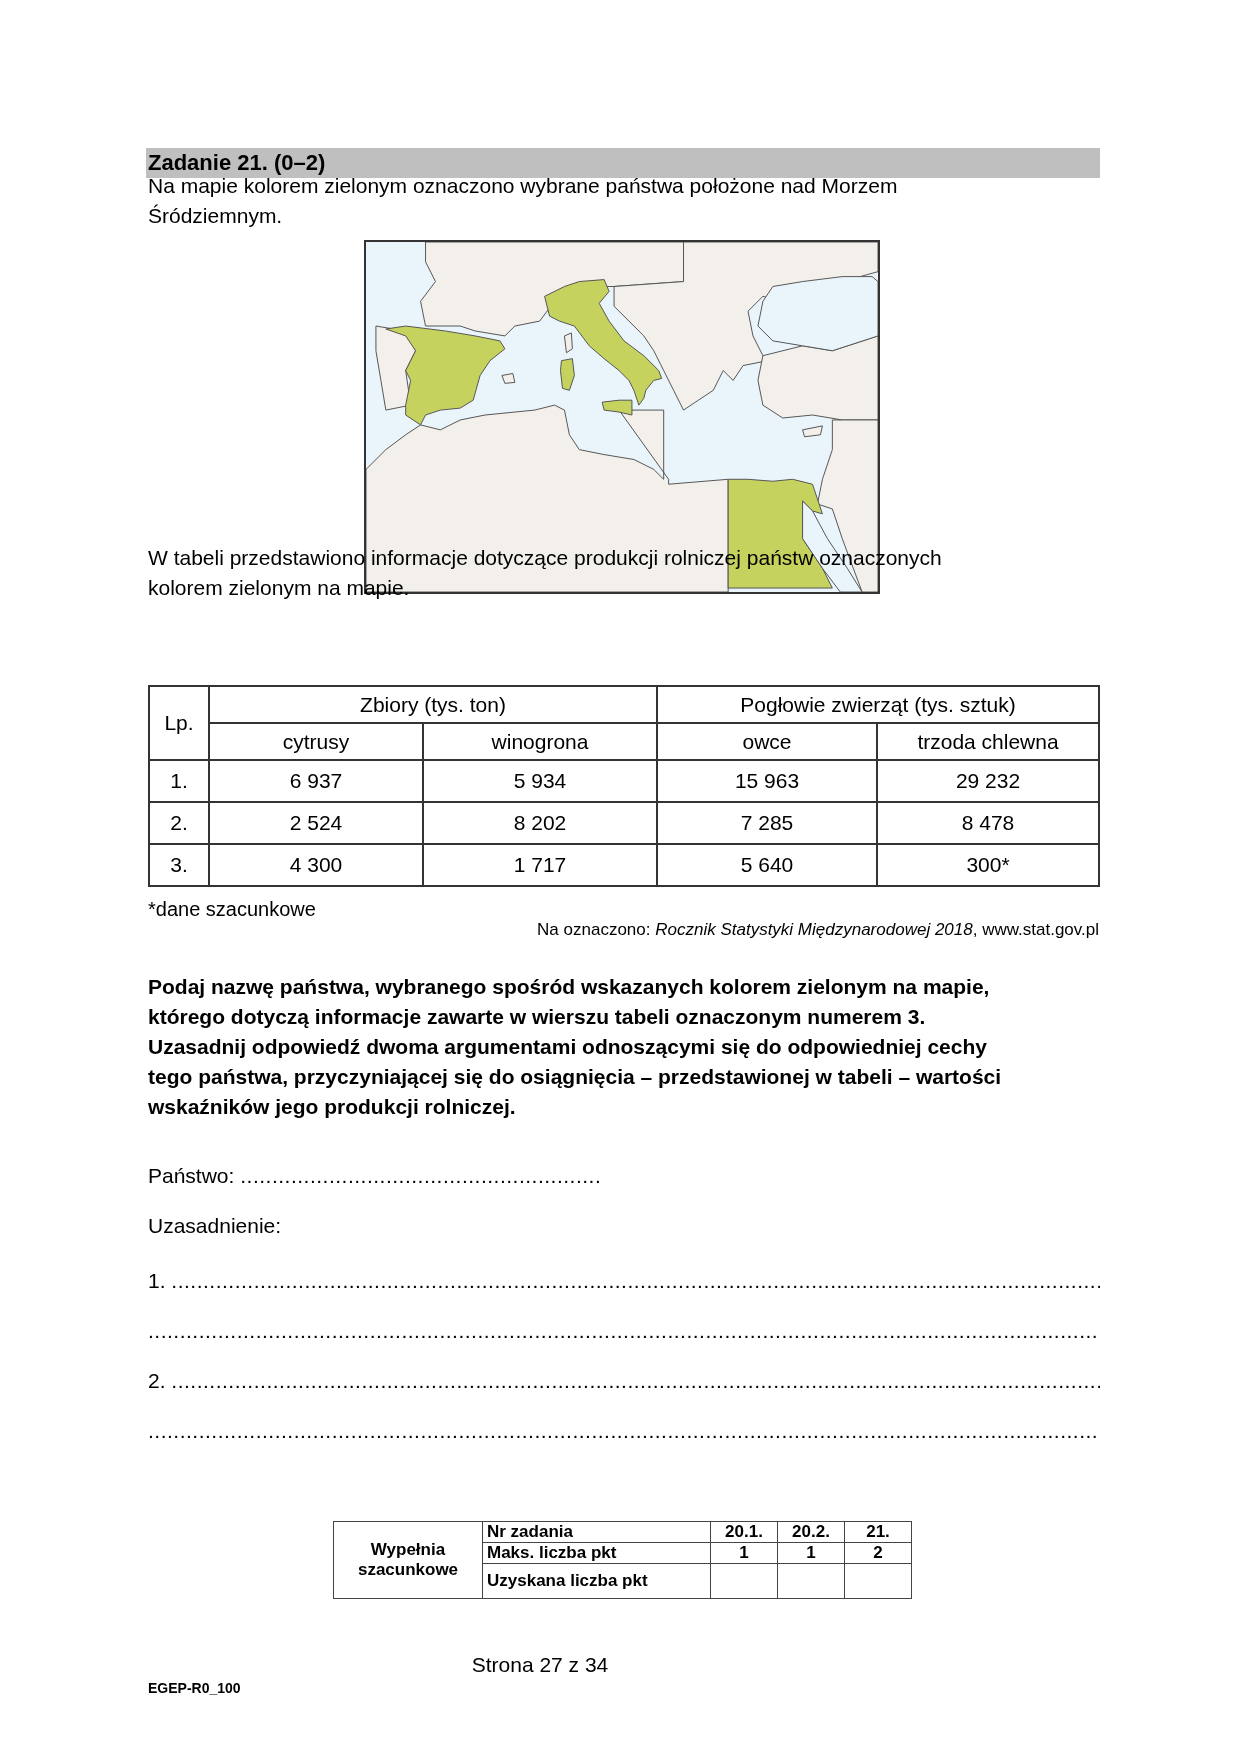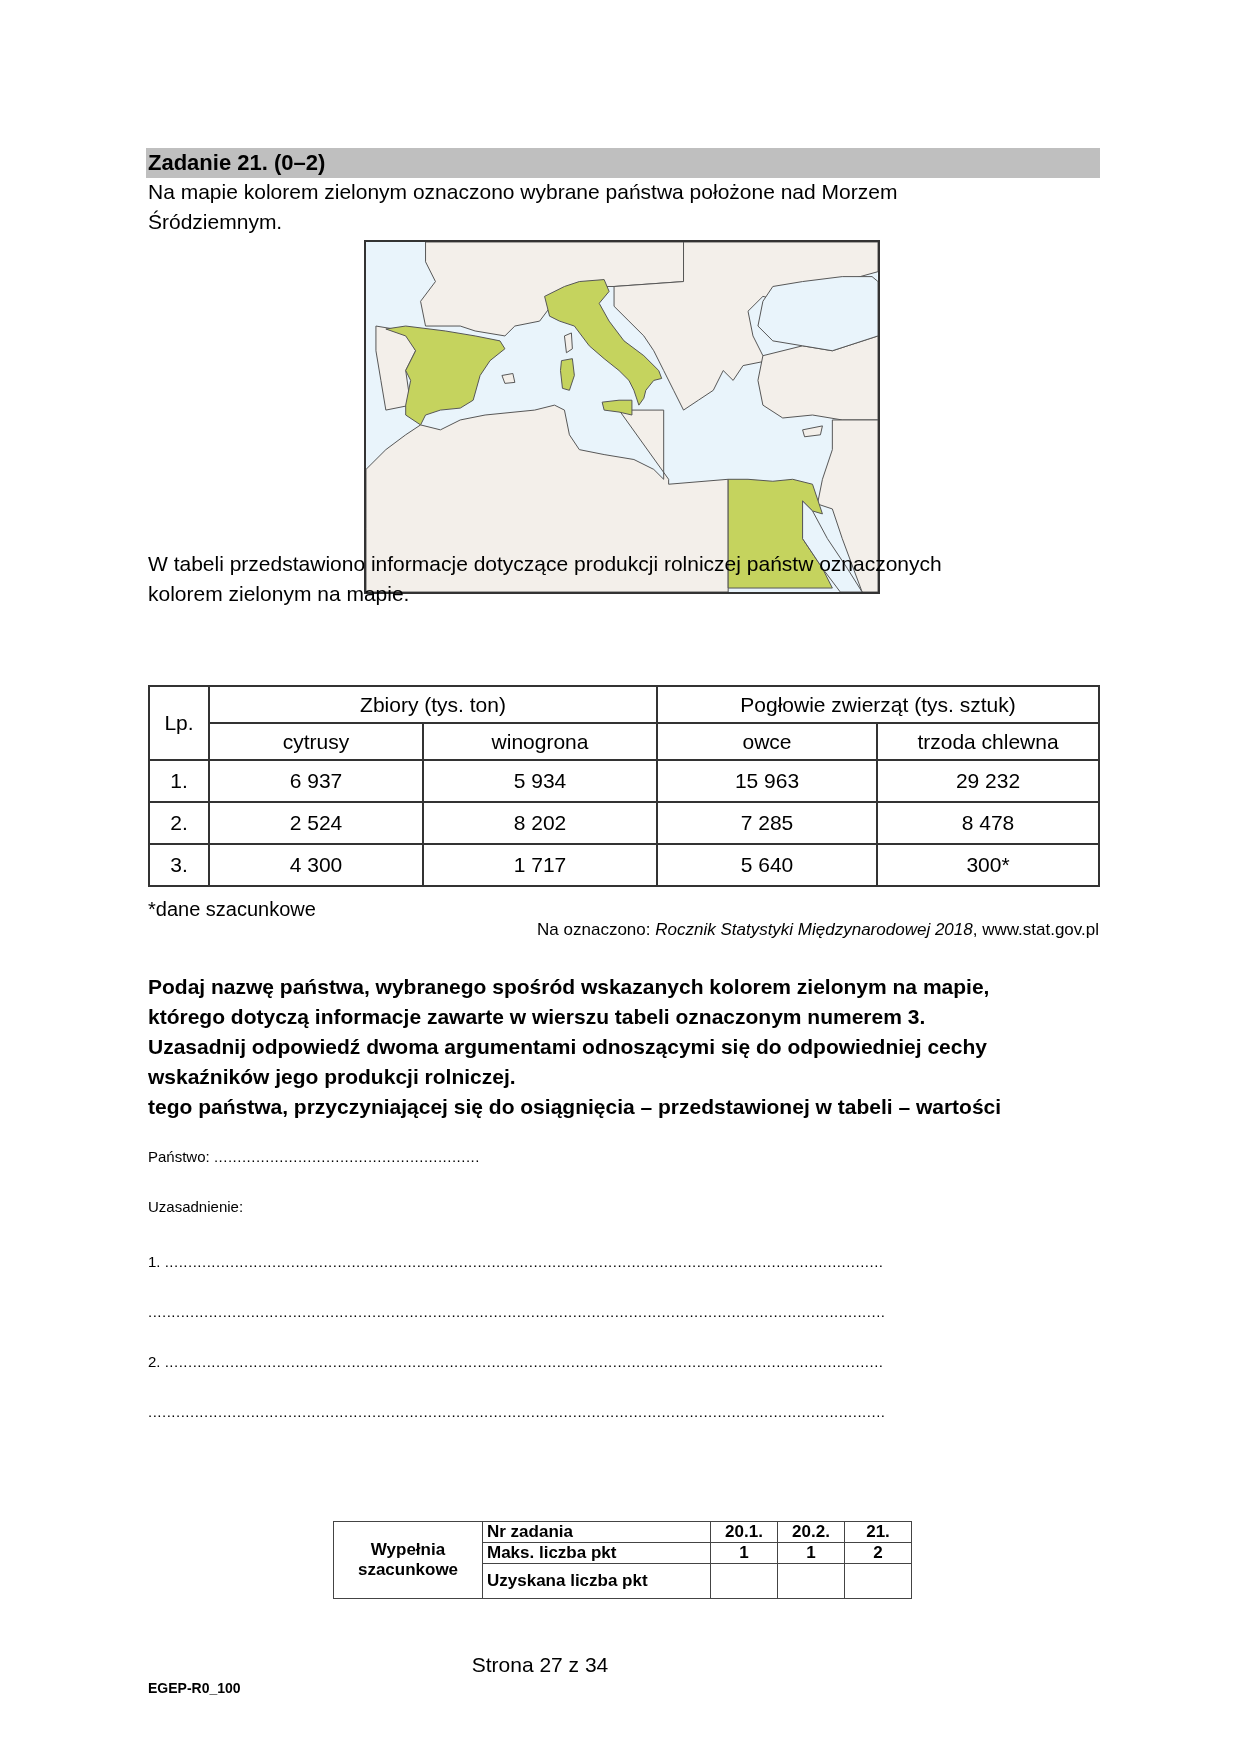--- a/index.html
+++ b/index.html
@@ -1,28 +1,28 @@
 <!DOCTYPE html>
 <html><head>
 <meta charset="utf-8">
 <style>
   html, body { margin: 0; padding: 0; background: #ffffff; }
   body { width: 1241px; height: 1755px; position: relative; font-family: "Liberation Sans", sans-serif; color: #000; overflow: hidden; }
   .abs { position: absolute; }
   .task-header { left: 146px; top: 148px; width: 954px; height: 30px; background: #bfbfbf; font-weight: bold; font-size: 22px; line-height: 30px; padding-left: 2px; box-sizing: border-box; }
-  .para { left: 148px; font-size: 21px; line-height: 30px; width: 950px; margin-top: 6px; }
+  .para { left: 148px; font-size: 21px; line-height: 30px; width: 950px; }
   .map-box { left: 364px; top: 240px; width: 516px; height: 354px; border: 2px solid #333; box-sizing: border-box; background: #e9f4fb; overflow: hidden; }
   .map-box svg { display: block; width: 100%; height: 100%; }
   table.data { position: absolute; left: 148px; top: 685px; width: 952px; border-collapse: collapse; font-size: 21px; }
   table.data td { border: 2px solid #333; text-align: center; height: 40px; padding: 0; }
   table.data tr.r1 td, table.data tr.r2 td { height: 35px; }
   .footnote { left: 148px; top: 898px; font-size: 20px; }
   .source { right: 142px; top: 920px; font-size: 17px; text-align: right; }
   .question { left: 148px; top: 972px; width: 960px; font-size: 21px; font-weight: bold; line-height: 30px; }
-  .answer { left: 148px; font-size: 15px; white-space: nowrap; overflow: hidden; }
+  .answer { left: 148px; font-size: 21px; white-space: nowrap; overflow: hidden; margin-top: 16px; }
   .dots { letter-spacing: 0.5px; }
   table.exam { position: absolute; left: 333px; top: 1521px; width: 579px; border-collapse: collapse; font-size: 17px; font-weight: bold; }
   table.exam td { border: 1.5px solid #444; padding: 0 4px; height: 20px; margin-left: 20px; }
   table.exam td.num { text-align: center; width: 58px; }
   .page-num { left: 0; width: 1080px; top: 1653px; text-align: center; font-size: 21px; }
   .code { left: 148px; top: 1680px; font-size: 14px; font-weight: bold; }
 </style>
 </head>
 <body>
 
@@ -107,22 +107,22 @@
 </tbody>
   </table>
 
 <div class="abs footnote">*dane szacunkowe</div>
 <div class="abs source"><span>Na oznaczono: </span><i>Rocznik Statystyki Międzynarodowej 2018</i><span>, www.stat.gov.pl</span></div>
 
 <div class="abs question">
   <div>Podaj nazwę państwa, wybranego spośród wskazanych kolorem zielonym na mapie,</div>
   <div>którego dotyczą informacje zawarte w wierszu tabeli oznaczonym numerem 3.</div>
   <div>Uzasadnij odpowiedź dwoma argumentami odnoszącymi się do odpowiedniej cechy</div>
+  <div>tego państwa, przyczyniającej się do osiągnięcia – przedstawionej w tabeli – wartości</div>
   <div>wskaźników jego produkcji rolniczej.</div>
-  <div>tego państwa, przyczyniającej się do osiągnięcia – przedstawionej w tabeli – wartości</div>
 </div>
 
 <div class="abs answer" style="top:1148px"><span>Państwo: </span><span class="dots">.........................................................</span></div>
 <div class="abs answer" style="top:1198px">Uzasadnienie:</div>
 
 <div class="abs answer" style="top:1253px; width:952px"><span>1. </span><span class="dots">..........................................................................................................................................................</span></div>
 <div class="abs answer" style="top:1303px; width:952px"><span class="dots">..............................................................................................................................................................</span></div>
 <div class="abs answer" style="top:1353px; width:952px"><span>2. </span><span class="dots">..........................................................................................................................................................</span></div>
 <div class="abs answer" style="top:1403px; width:952px"><span class="dots">..............................................................................................................................................................</span></div>
 

